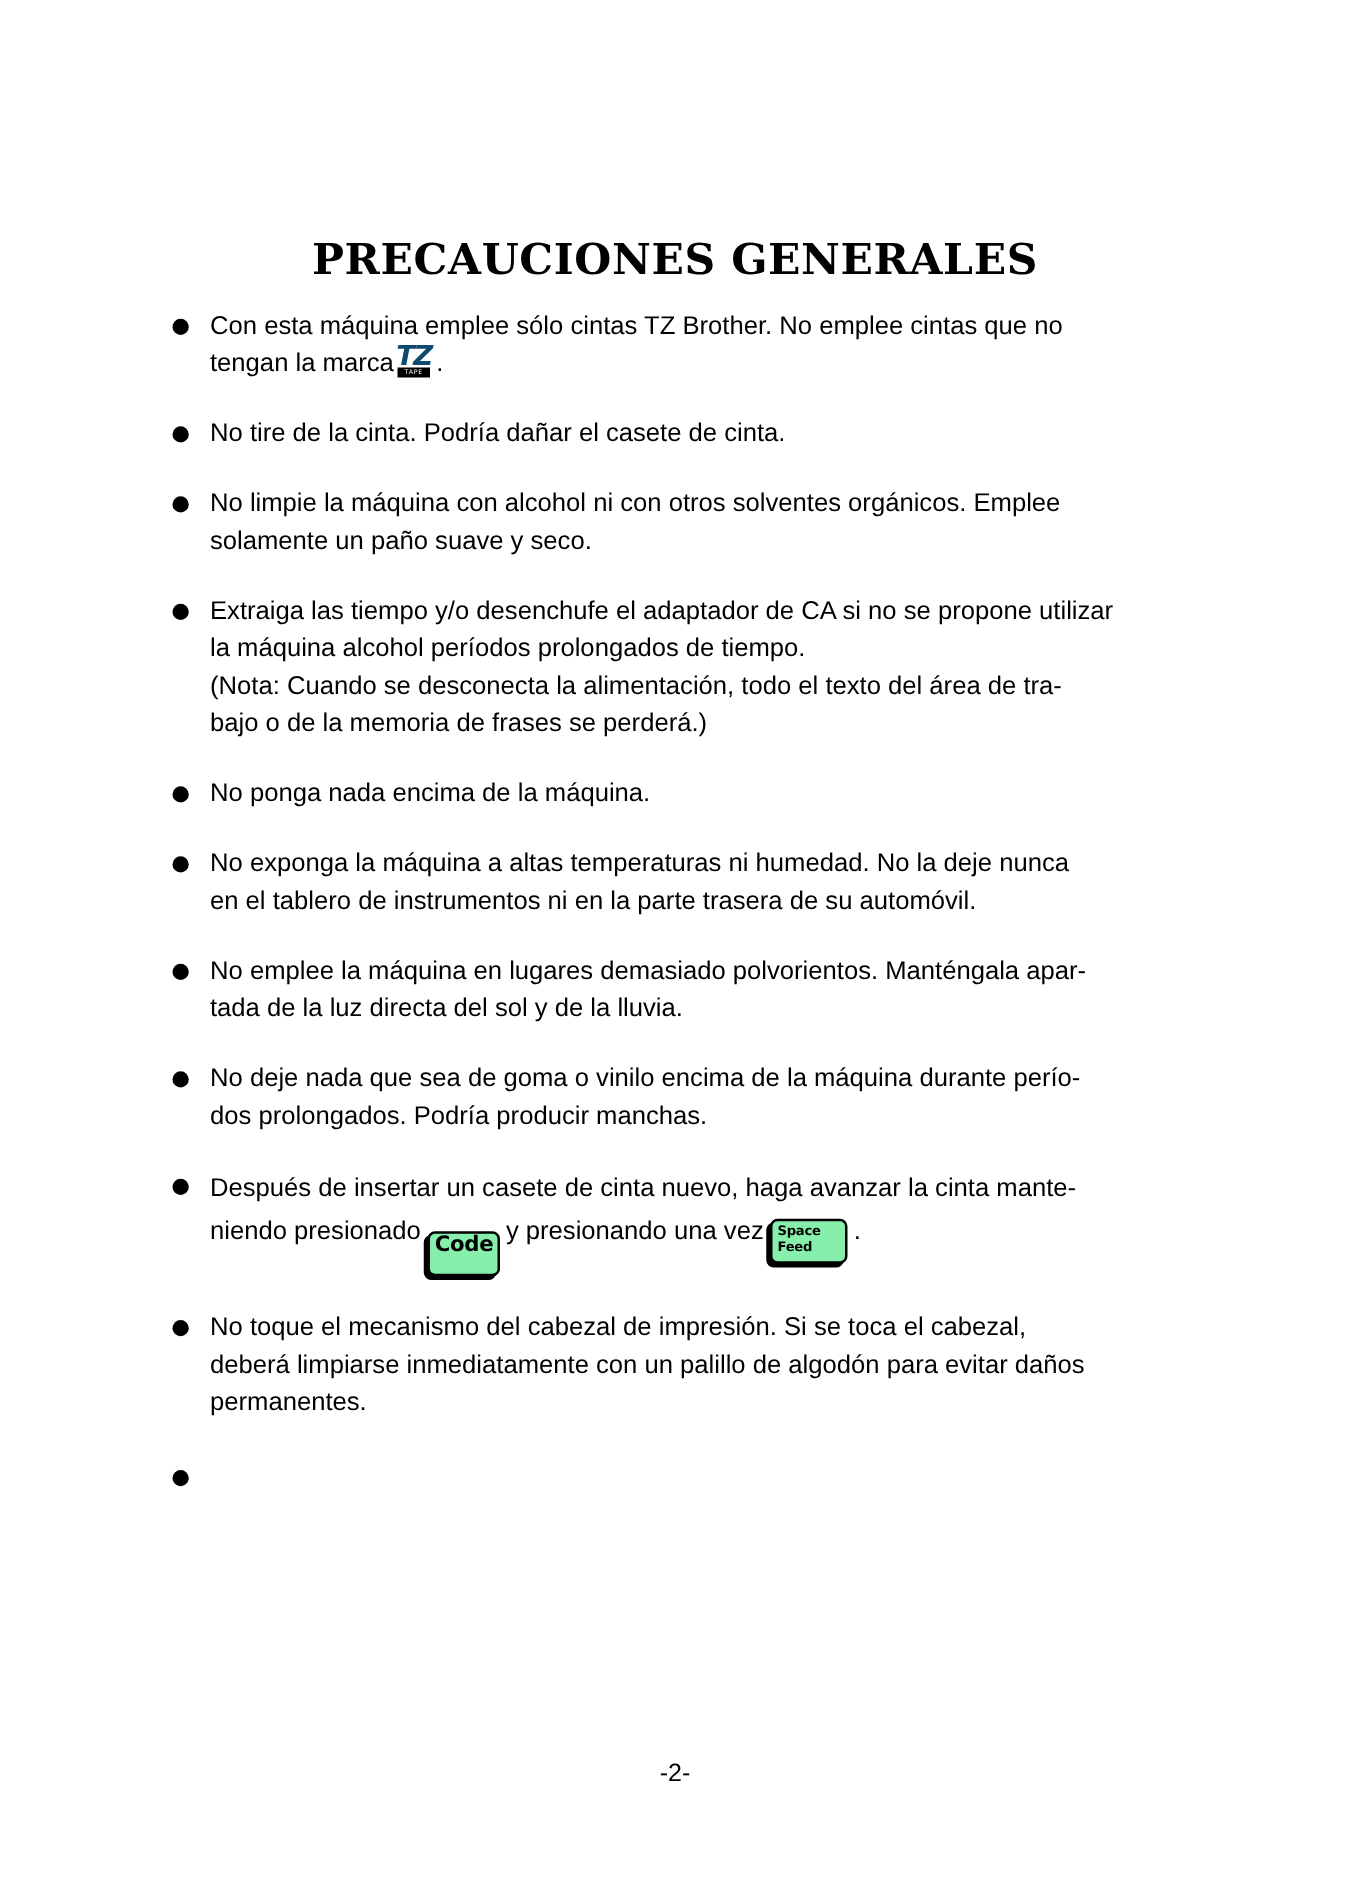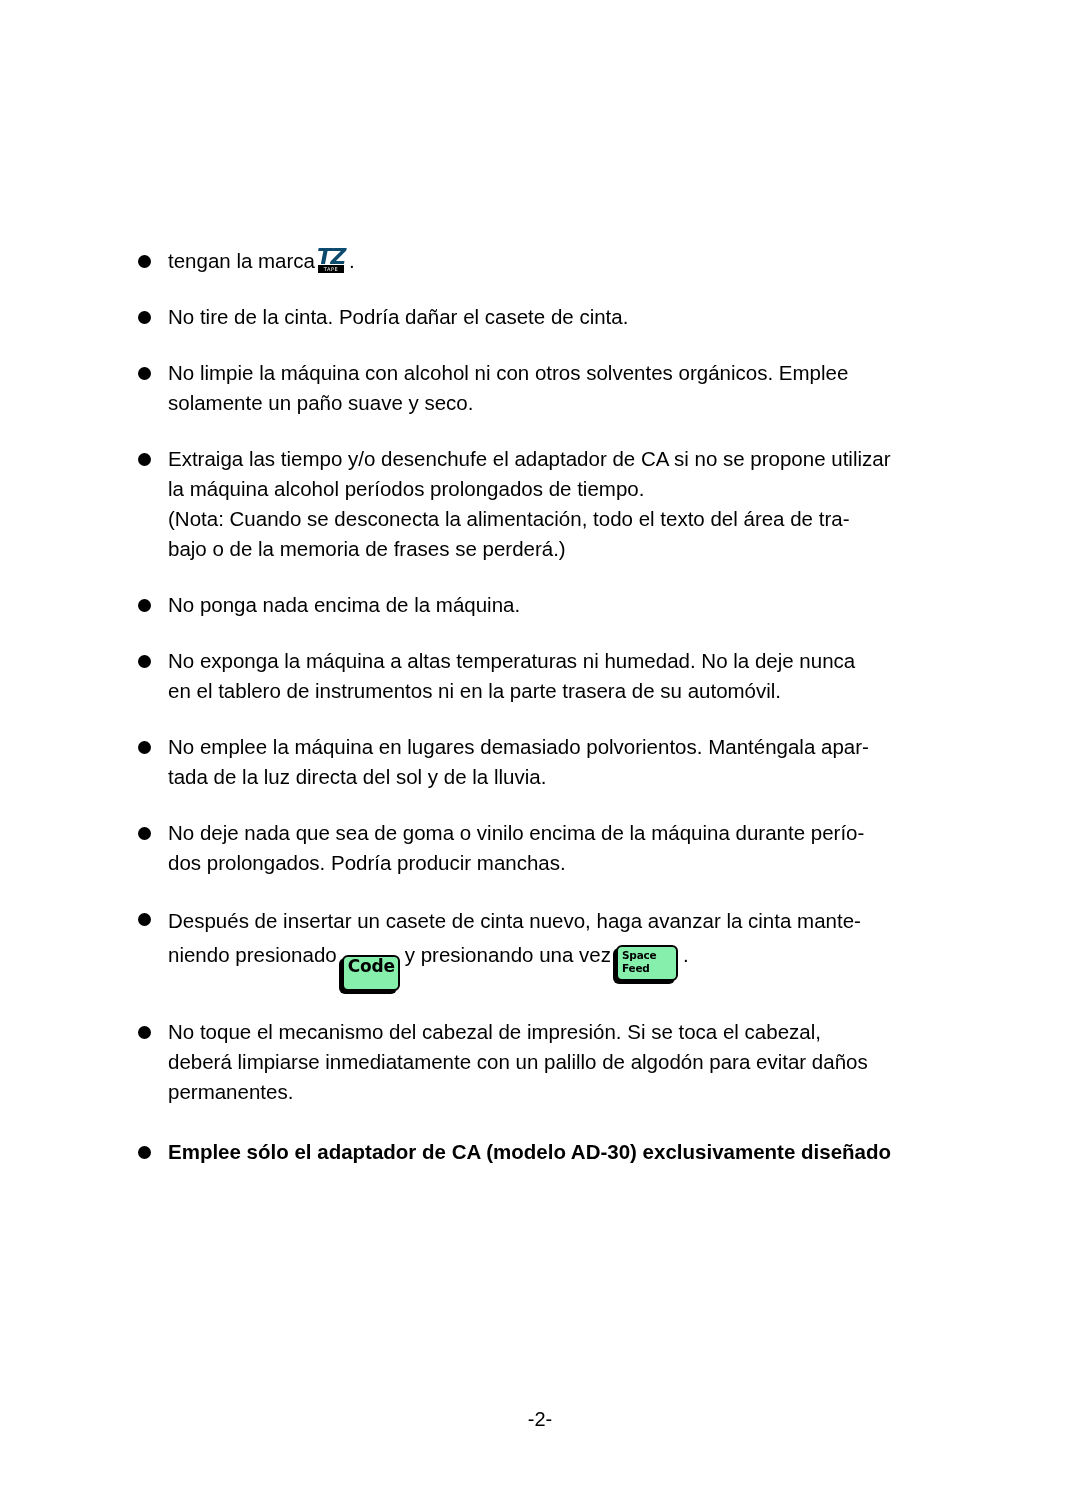--- a/index.html
+++ b/index.html
@@ -170,25 +170,29 @@
     font-size: 20px;
     font-family: "Liberation Sans", sans-serif;
     color: #000;
   }
 </style>
 </head>
 <body>
 
 <div class="page">
 
+  <h1 class="page-title">PRECAUCIONES GENERALES</h1>
 
   <div class="content">
 
     <div class="precaution gap-md">
       <span class="bullet-dot"></span>
+      <span class="line justified">
+        <span>Con esta máquina emplee sólo cintas TZ Brother. No emplee cintas que no</span>
+      </span>
       <span class="line"><span>tengan la marca</span><span class="tz-logo"><span class="tz-letters">TZ</span><span class="tz-bar">TAPE</span></span><span>.</span></span>
     </div>
 
 
     <div class="precaution gap-md">
       <span class="bullet-dot"></span>
       <span class="line">No tire de la cinta. Podría dañar el casete de cinta.</span>
     </div>
 
     <div class="precaution gap-md">
@@ -254,22 +258,19 @@
         <span>No toque el mecanismo del cabezal de impresión. Si se toca el cabezal,</span>
       </span>
       <span class="line justified">
         <span>deberá limpiarse inmediatamente con un palillo de algodón para evitar daños</span>
       </span>
       <span class="line">permanentes.</span>
     </div>
 
     <div class="precaution bold-item">
       <span class="bullet-dot"></span>
-      <span class="line justified">
-        <span>Emplee sólo el adaptador de CA (modelo AD-30) exclusivamente diseñado</span>
-      </span>
     </div>
 
   </div>
 
   <div class="page-footer">-2-</div>
 
 </div>
 
 </body></html>

